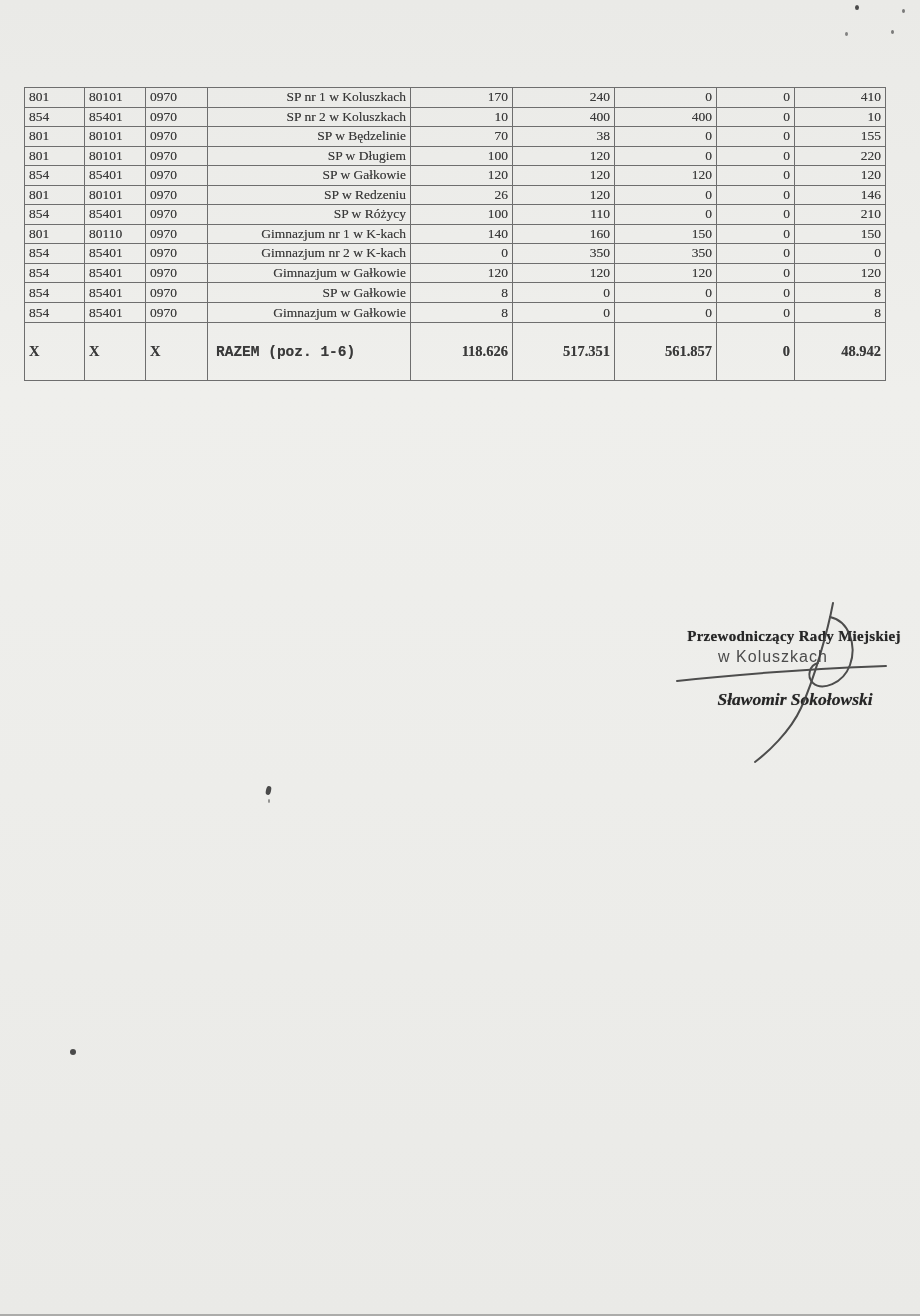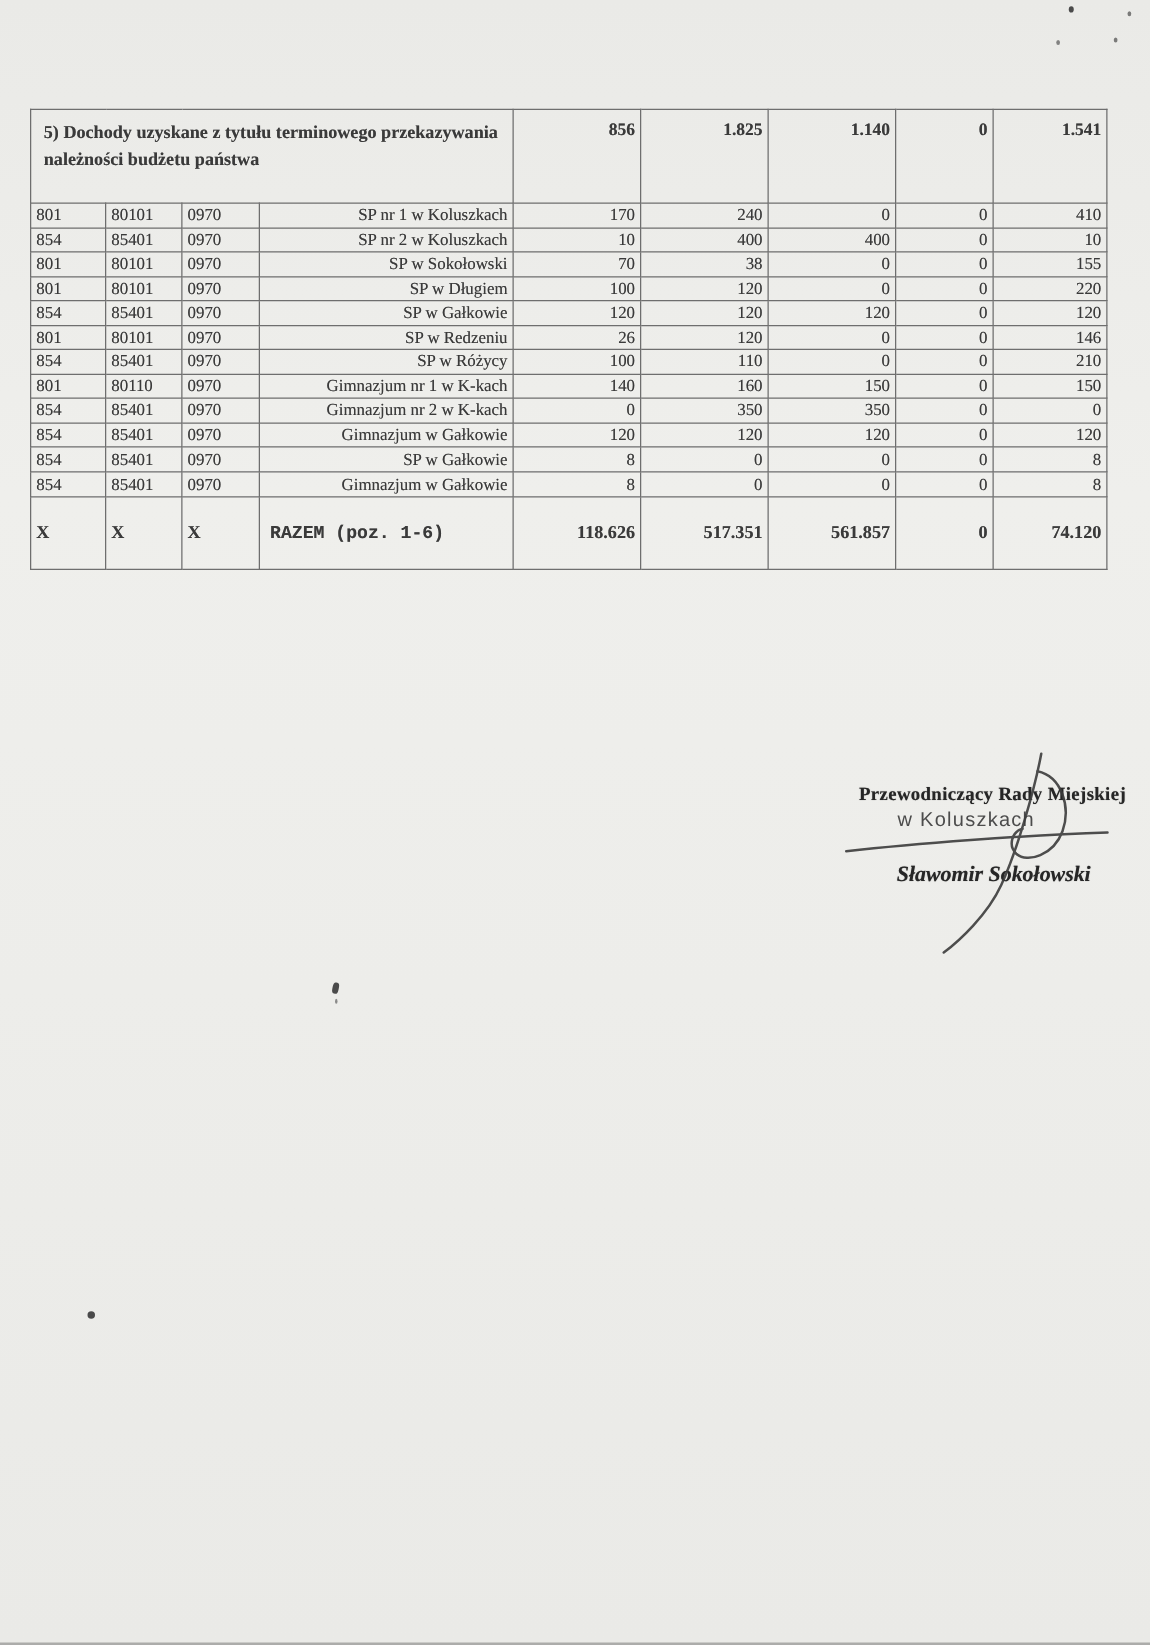--- a/index.html
+++ b/index.html
@@ -86,28 +86,20 @@
         <col style="width:61px">
         <col style="width:62px">
         <col style="width:203px">
       <col style="width:102px">
         <col style="width:102px">
         <col style="width:102px">
         <col style="width:78px">
         <col style="width:91px">
     </colgroup>
     <tbody id="table-body">
-        <tr class="section-row sec-0">
-          <td class="title" colspan="4">5) Dochody uzyskane z tytułu terminowego przekazywania należności budżetu państwa</td>
-          <td class="num">856</td>
-          <td class="num">1.825</td>
-          <td class="num">1.140</td>
-          <td class="num">0</td>
-          <td class="num">1.541</td>
-        </tr>
         <tr class="data-row">
           <td class="code">801</td>
           <td class="code">80101</td>
           <td class="code">0970</td>
           <td class="name">SP nr 1 w Koluszkach</td>
           <td class="num">170</td>
           <td class="num">240</td>
           <td class="num">0</td>
           <td class="num">0</td>
           <td class="num">410</td>
@@ -120,21 +112,21 @@
           <td class="num">10</td>
           <td class="num">400</td>
           <td class="num">400</td>
           <td class="num">0</td>
           <td class="num">10</td>
         </tr>
         <tr class="data-row">
           <td class="code">801</td>
           <td class="code">80101</td>
           <td class="code">0970</td>
-          <td class="name">SP w Sokołowski</td>
+          <td class="name">SP w Będzelinie</td>
           <td class="num">70</td>
           <td class="num">38</td>
           <td class="num">0</td>
           <td class="num">0</td>
           <td class="num">155</td>
         </tr>
         <tr class="data-row">
           <td class="code">801</td>
           <td class="code">80101</td>
           <td class="code">0970</td>
@@ -235,21 +227,21 @@
         </tr>
         <tr class="total-row">
           <td class="code">X</td>
           <td class="code">X</td>
           <td class="code">X</td>
           <td class="label">RAZEM (poz. 1-6)</td>
           <td class="num">118.626</td>
           <td class="num">517.351</td>
           <td class="num">561.857</td>
           <td class="num">0</td>
-          <td class="num">74.120</td>
+          <td class="num">48.942</td>
         </tr>
       </tbody>
   </table>
 
   <div class="sig-block">
     <div class="sig-title">Przewodniczący Rady Miejskiej</div>
     <div class="sig-town">w Koluszkach</div>
     <div class="sig-name">Sławomir Sokołowski</div>
     <svg class="sig-svg" width="260" height="180" viewBox="0 0 260 180">
       <g fill="none" stroke="#3c3c3c" stroke-width="2" stroke-linecap="round" opacity="0.9">

